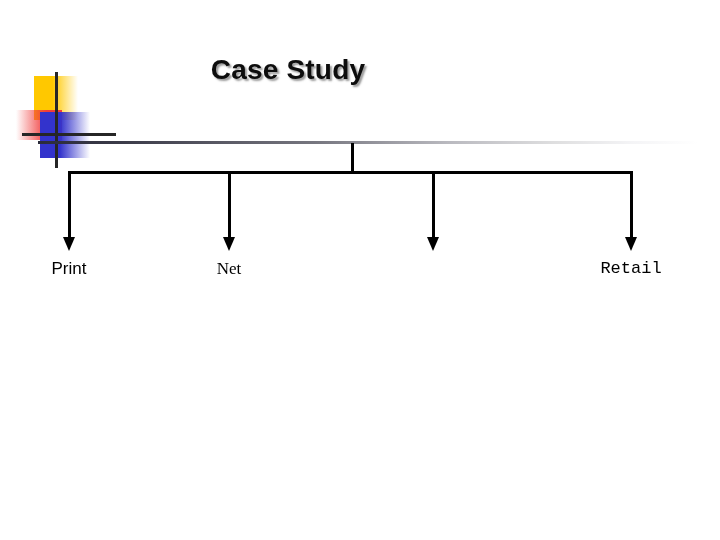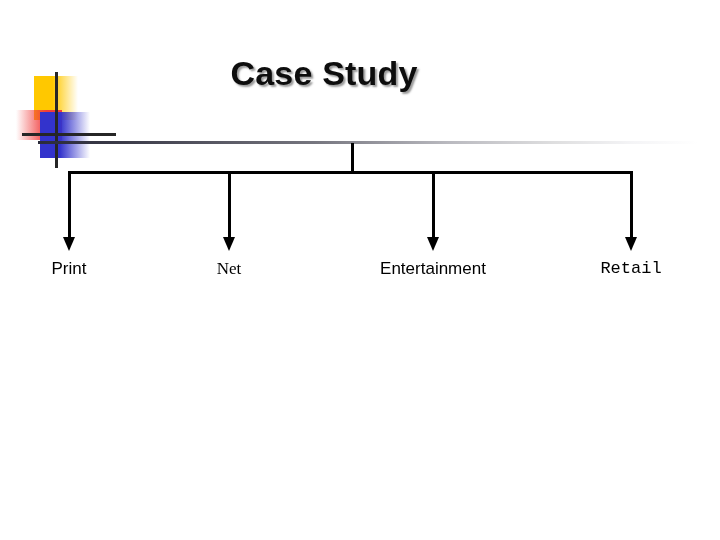--- a/index.html
+++ b/index.html
@@ -63,26 +63,25 @@
     background: #262626;
   }
 
   
   #title {
     position: absolute;
     left: 0;
     top: 54px;
     width: 576px;
     text-align: center;
-    font-size: 34px;
+    font-size: 28px;
     font-weight: bold;
     color: #0d0d0d;
     letter-spacing: 0.2px;
     text-shadow: 2px 2px 2px rgba(120,120,120,0.75);
-    margin-left: 36px;
   }
 
   
   #divider {
     position: absolute;
     left: 38px;
     top: 141px;
     width: 660px;
     height: 3px;
     background: linear-gradient(to right,
@@ -166,16 +165,15 @@
   <div class="arrowhead" style="left:223px;"></div>
 
   <div class="branch" style="left:432px;"></div>
   <div class="arrowhead" style="left:427px;"></div>
 
   <div class="branch" style="left:630px;"></div>
   <div class="arrowhead" style="left:625px;"></div>
 
   <div class="leaf-label" style="left:69px;">Print</div>
   <div class="leaf-label" style="left:229px;font-family:Liberation Serif, serif;">Net</div>
-  <div class="leaf-label" style="left:433px;">Entertainment</div>
   <div class="leaf-label" style="left:631px;font-family:Liberation Mono, monospace;">Retail</div>
 
 </div>
 
 </body></html>

